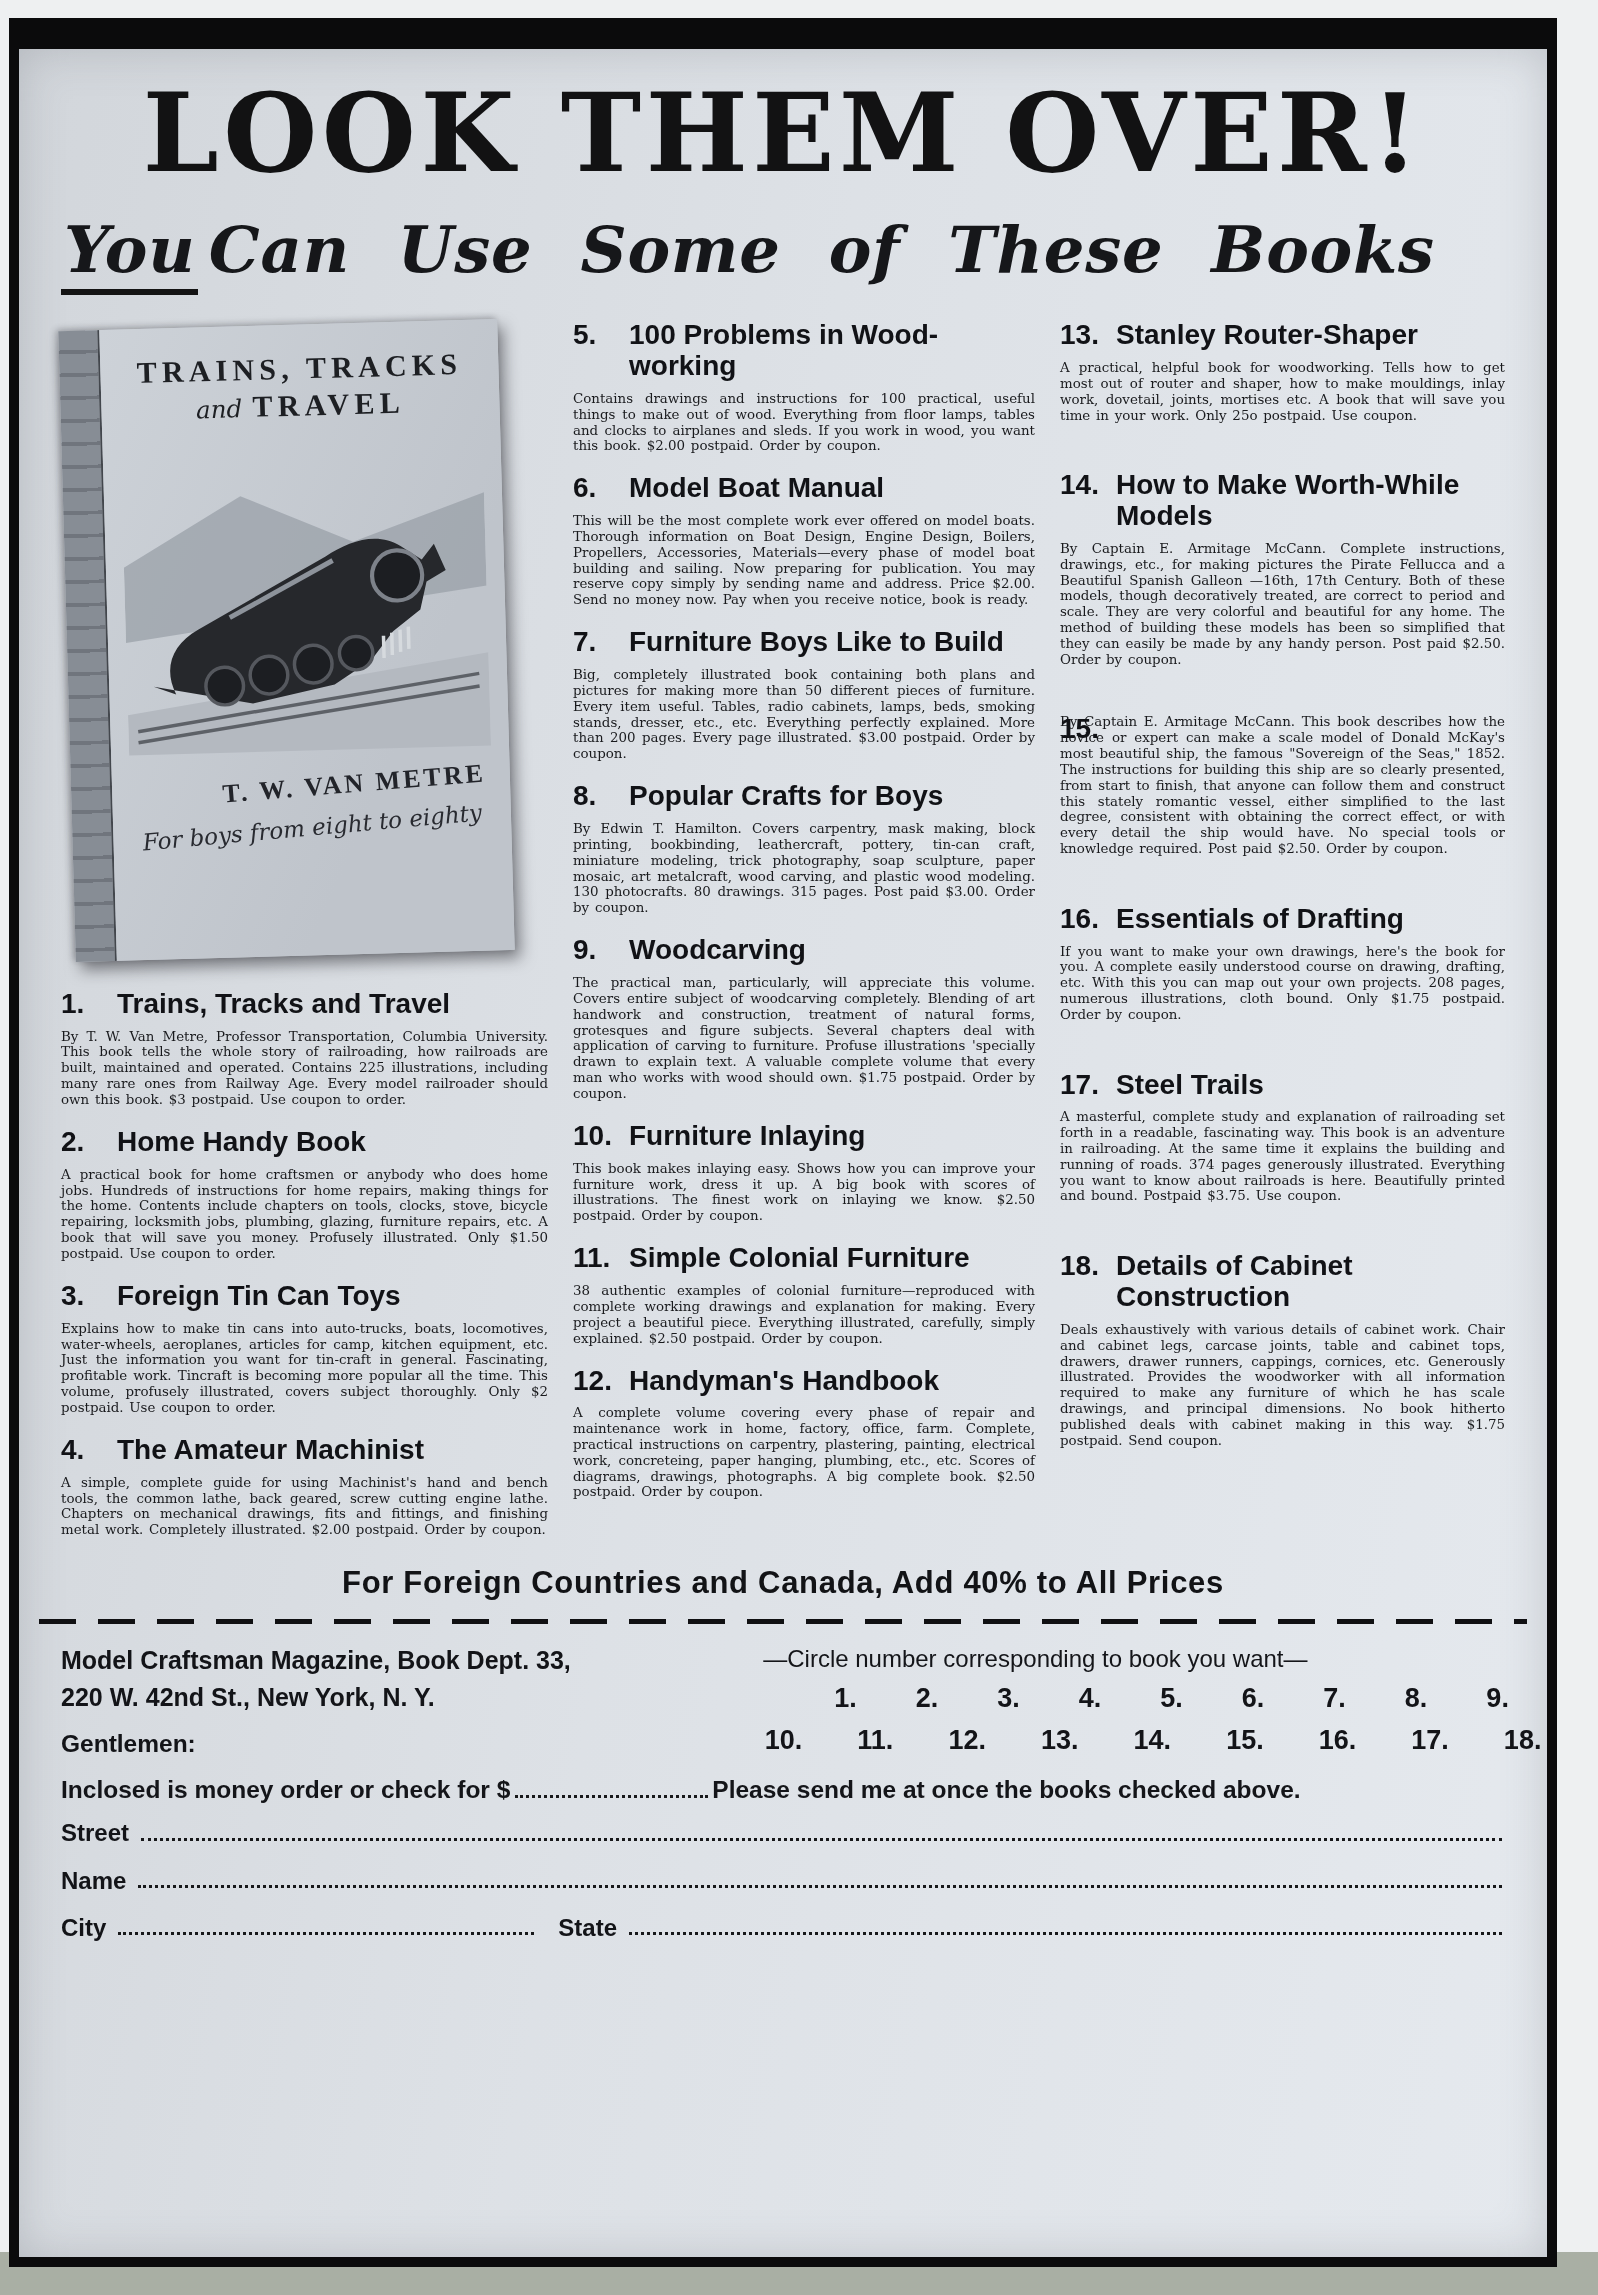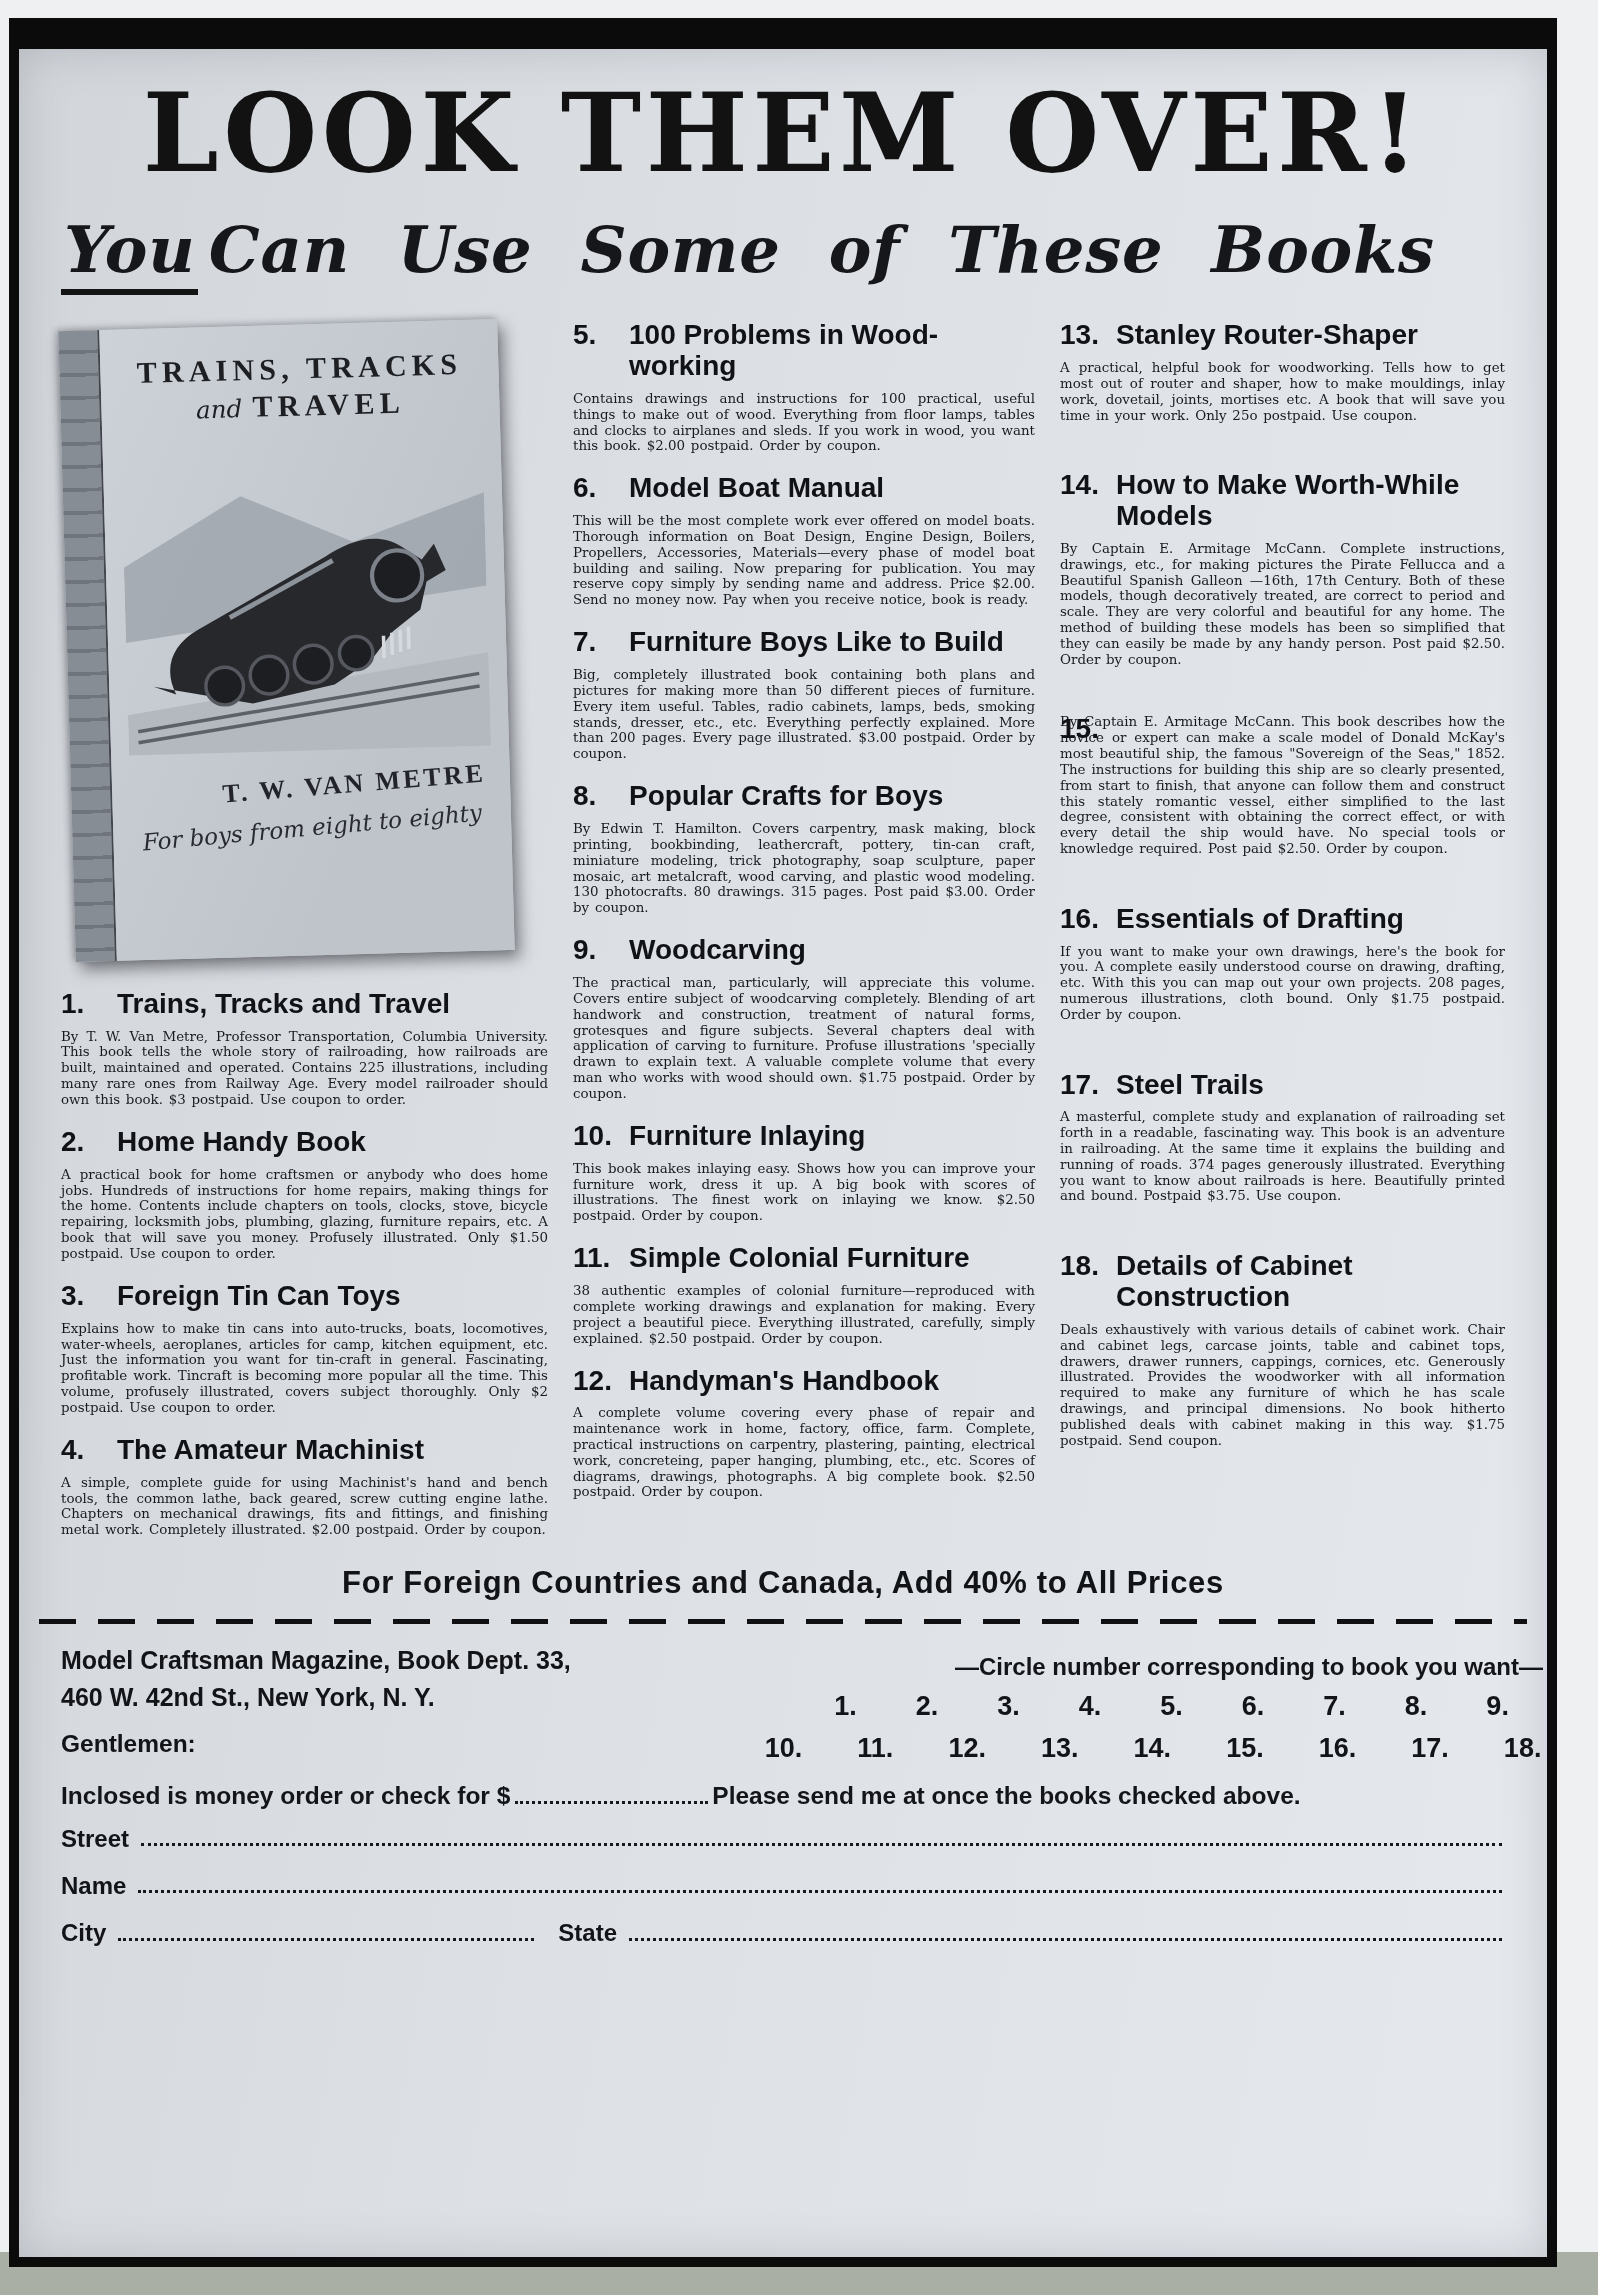--- a/index.html
+++ b/index.html
@@ -82,21 +82,21 @@
 
   
   .foreign{margin-top:7.4px;text-align:center;font-size:31px;font-weight:700;color:#121316;letter-spacing:0.7px;}
   .cutline{
     margin:18px -22px 0;height:5.2px;
     background:repeating-linear-gradient(90deg,#101012 0 37px,transparent 37px 59px);
   }
   .coupon{display:grid;grid-template-columns:46% 54%;column-gap:38px;margin-top:18px;}
   .addr{font-size:25px;font-weight:700;line-height:1.5;color:#131418;}
   .salutation{margin-top:13.4px;font-size:24.5px;font-weight:700;color:#131418;}
-  .circle-note{font-size:24px;font-weight:700;text-align:right;color:#141519;margin-top:11px;}
+  .circle-note{font-size:24px;font-weight:400;text-align:left;color:#141519;margin-top:3px;}
   .numrow{display:flex;justify-content:space-between;font-size:27px;font-weight:600;margin-top:10.4px;color:#131418;}
   .numrow.r1{padding:0 34px 0 71px;}
   .numrow.r2{padding:0 1.5px;}
   .enclosed{margin-top:18px;font-size:24.5px;font-weight:600;color:#141519;}
   .dots-inline{
     display:inline-block;width:193px;height:.72em;
     border-bottom:3.7px dotted #17181a;margin:0 4.5px;
   }
   .fields{margin-top:15px;}
   .frow{display:flex;align-items:flex-end;margin-top:19.3px;font-size:24px;font-weight:700;color:#131418;}
@@ -229,21 +229,21 @@
     </div>
   </div>
 
   <div class="foreign">For Foreign Countries and Canada, Add 40% to All Prices</div>
 
   <div class="cutline"></div>
 
   <div class="coupon">
     <div class="c-left">
       <div class="addr">Model Craftsman Magazine, Book Dept. 33,</div>
-      <div class="addr">460 W. 42nd St., New York, N. Y.</div>
+      <div class="addr">220 W. 42nd St., New York, N. Y.</div>
       <div class="salutation">Gentlemen:</div>
     </div>
     <div class="c-right">
       <div class="circle-note">—Circle number corresponding to book you want—</div>
       <div class="numrow r1">
         <span>1.</span>
         <span>2.</span>
         <span>3.</span>
         <span>4.</span>
         <span>5.</span>

